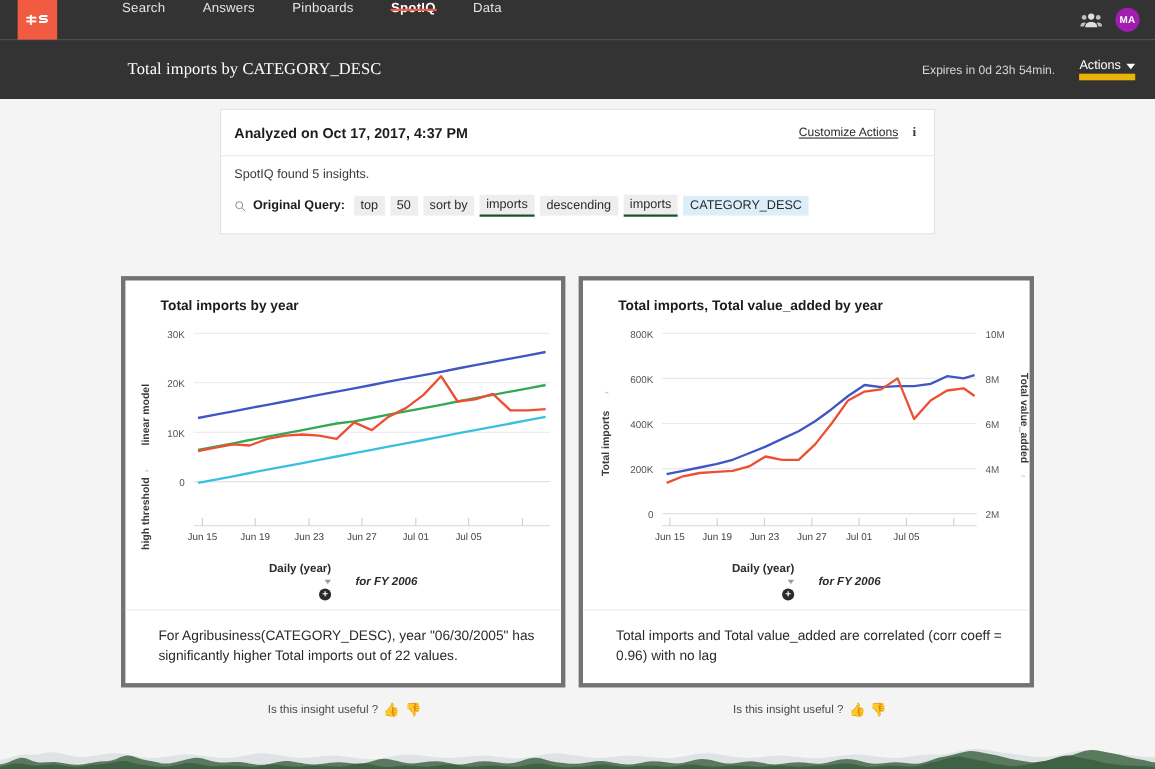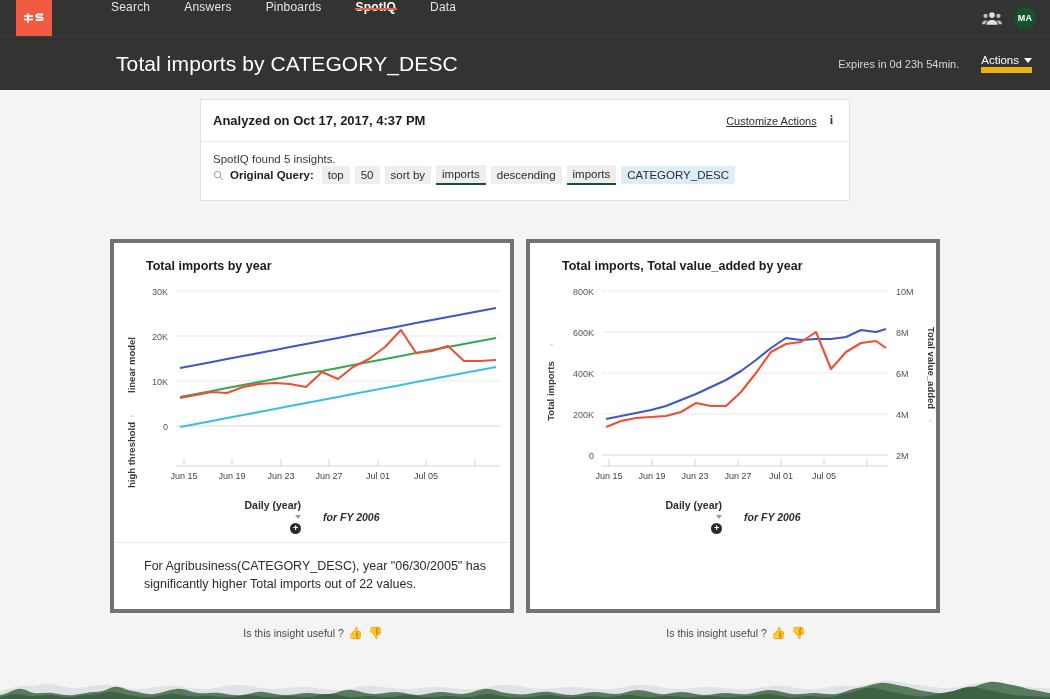--- a/index.html
+++ b/index.html
@@ -33,32 +33,32 @@
     content: ""; position: absolute; left: 16px; right: 16px; bottom: 4px;
     height: 2px; background: #f15b42;
   }
   .nav-right {
     margin-left: auto; display: flex; align-items: center;
     gap: 12px; padding-right: 14px;
   }
   .people-icon { width: 20px; height: 20px; display: block; }
   .avatar {
     width: 22px; height: 22px; border-radius: 50%;
-    background: #14532d; color: #fff; font-size: 9px; font-weight: bold;
+    background: #a21caf; color: #fff; font-size: 9px; font-weight: bold;
     display: flex; align-items: center; justify-content: center;
     letter-spacing: .3px; cursor: pointer;
   }
 
   
   .subheader {
     height: 54px; background: #333333;
     display: flex; align-items: center; padding: 0 18px 0 116px;
     border-top: 1px solid #3d3d3d;
   }
-  .page-title { color: #ffffff; font-size: 21px; letter-spacing: .1px; }
+  .page-title { color: #ffffff; font-size: 15px; letter-spacing: .1px; font-family: Liberation Serif, serif; }
   .subheader-right {
     margin-left: auto; display: flex; align-items: center; gap: 22px;
   }
   .expires { color: #d6d6d6; font-size: 11px; }
   .actions {
     color: #ffffff; font-size: 11.5px; cursor: pointer;
     border-bottom: 6px solid #eab308; padding-bottom: 1px;
     display: flex; align-items: center; gap: 5px;
   }
   .caret-down {
@@ -85,21 +85,21 @@
     margin-left: auto; display: flex; align-items: center; gap: 11px;
   }
   .customize-link {
     font-size: 11px; color: #2b2b2b; text-decoration: underline; cursor: pointer;
   }
   .info-i {
     font-size: 12px; font-weight: bold; color: #3a3a3a;
     font-family: "Liberation Serif", serif; cursor: pointer; padding: 0 2px;
   }
   .analysis-body { padding: 11px 12px 15px; }
-  .insight-count { font-size: 11.5px; color: #3a3a3a; margin-bottom: 0; }
+  .insight-count { font-size: 11.5px; color: #3a3a3a; margin-bottom: 12px; }
   .query-row { display: flex; align-items: center; gap: 5px; flex-wrap: wrap; }
   .mag-icon { width: 11px; height: 11px; display: block; margin-right: 1px; }
   .query-label { font-size: 11.5px; font-weight: bold; color: #1c1c1c; margin-right: 3px; }
   .tok {
     font-size: 11.5px; color: #2b2b2b; padding: 3px 6px 3px;
     background: #eeeeee; white-space: nowrap;
   }
   .tok.col { background: #ddeefb; }
   .tok.ul { border-bottom: 2px solid #14532d; }
 
@@ -342,20 +342,21 @@
         </svg>
       </div>
       <div class="xctl">
         <div class="xctl-left">
           <span class="xctl-label">Daily (year)</span>
           <span class="mini-caret"></span>
           <span class="dot-icon">+</span>
         </div>
         <div class="xctl-fy">for FY 2006</div>
       </div>
+      <div class="icard-text">Total imports and Total value_added are correlated (corr coeff = 0.96) with no lag</div>
     </div>
   </div>
 
   <div class="feedback-row">
     <div class="feedback">
       <span class="fb-text">Is this insight useful ?</span>
       <span class="thumb">👍</span>
       <span class="thumb">👎</span>
     </div>
     <div class="feedback">

